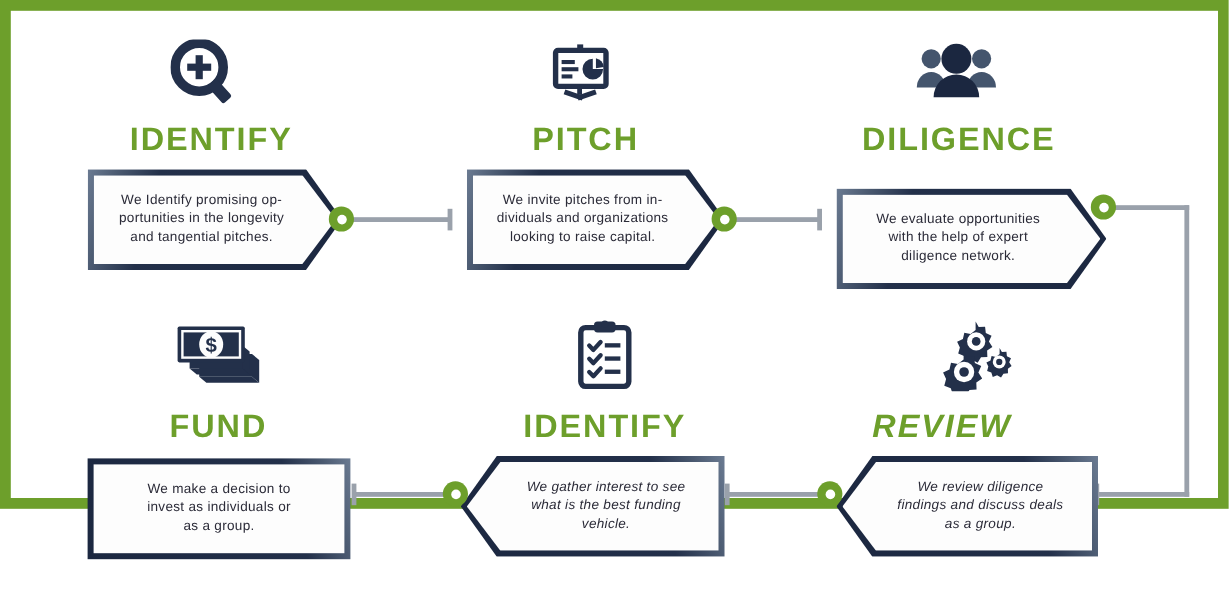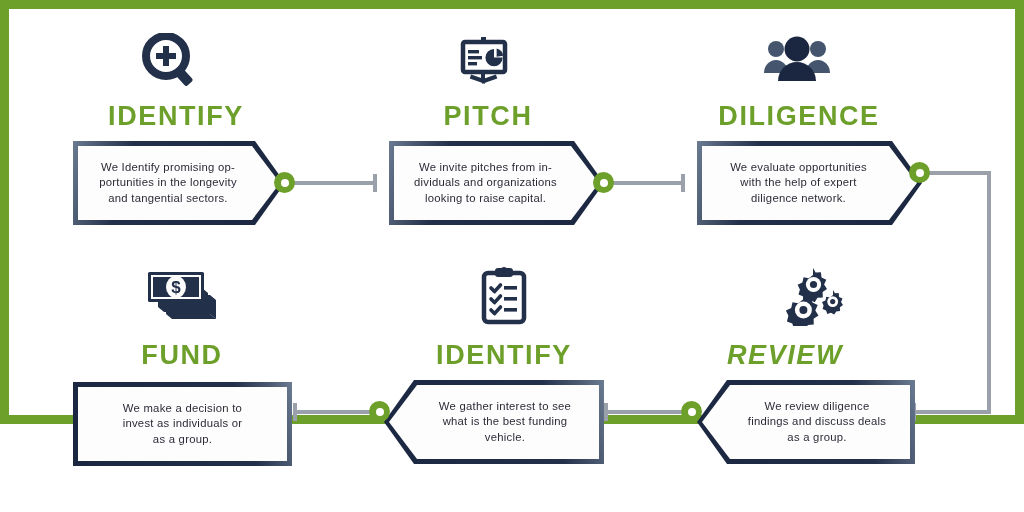--- a/index.html
+++ b/index.html
@@ -78,20 +78,21 @@
   .box.arrow-right .inner {
     top: 5px; left: 5px; right: 5px; bottom: 5px;
     clip-path: polygon(0 0, calc(100% - 28px) 0, 100% 50%, calc(100% - 28px) 100%, 0 100%);
   }
   .box.arrow-right .txt { padding-right: 28px; }
 
   
   .box.arrow-left {
     clip-path: polygon(30px 0, 100% 0, 100% 100%, 30px 100%, 0 50%);
     background: linear-gradient(255deg,#6b7b92 0%, #4a5970 11%, #23304a 26%, #1b2740 100%);
+    font-style: italic;
   }
   .box.arrow-left .inner {
     top: 5px; left: 5px; right: 5px; bottom: 5px;
     clip-path: polygon(28px 0, 100% 0, 100% 100%, 28px 100%, 0 50%);
   }
   .box.arrow-left .txt { padding-left: 28px; }
 
   
   .box.rect {
     background: linear-gradient(255deg,#6b7b92 0%, #4a5970 10%, #23304a 24%, #1b2740 100%);
@@ -139,21 +140,21 @@
       <svg width="58" height="56" viewBox="0 0 58 56">
         <circle cx="24" cy="23" r="20" fill="none" stroke="#23304a" stroke-width="8"></circle>
         <rect x="21" y="13" width="6" height="20" fill="#23304a"></rect>
         <rect x="14" y="20" width="20" height="6" fill="#23304a"></rect>
         <rect x="36" y="33" width="10" height="20" rx="2" fill="#23304a" transform="rotate(-42 41 43)"></rect>
       </svg>
     </div>
     <div class="step-title" style="left:17px; top:94px;">IDENTIFY</div>
     <div class="box arrow-right" style="left:64px; top:132px; width:212px;">
       <div class="inner">
-        <div class="txt"><span>We Identify promising op-</span><br><span>portunities in the longevity</span><br><span>and tangential sectors.</span></div>
+        <div class="txt"><span>We Identify promising op-</span><br><span>portunities in the longevity</span><br><span>and tangential pitches.</span></div>
       </div>
     </div>
   </div>
 
   <div>
     <div class="conn-h" style="left:283px; top:172px; width:84px;"></div>
     <div class="conn-dot" style="left:265px; top:163px;"></div>
     <div class="conn-tick" style="left:364px; top:165px;"></div>
   </div>
 
@@ -191,21 +192,21 @@
       <svg width="72" height="56" viewBox="0 0 72 56">
         <circle cx="15" cy="16" r="8" fill="#44556d"></circle>
         <path d="M3 40 a12 13 0 0 1 24 0 Z" fill="#44556d"></path>
         <circle cx="57" cy="16" r="8" fill="#44556d"></circle>
         <path d="M45 40 a12 13 0 0 1 24 0 Z" fill="#44556d"></path>
         <circle cx="36" cy="16" r="12.5" fill="#1b2740"></circle>
         <path d="M17 48 a19 19 0 0 1 38 0 Z" fill="#1b2740"></path>
       </svg>
     </div>
     <div class="step-title" style="left:640px; top:94px;">DILIGENCE</div>
-    <div class="box arrow-right" style="left:688px; top:132px; width:225px;padding-left:45px;">
+    <div class="box arrow-right" style="left:688px; top:148px; width:225px;padding-left:45px;">
       <div class="inner">
         <div class="txt"><span>We evaluate opportunities</span><br><span>with the help of expert</span><br><span>diligence network.</span></div>
       </div>
     </div>
   </div>
 
   <div>
     <div class="conn-h" style="left:918px; top:162px; width:64px;"></div>
     <div class="conn-v" style="left:978px; top:162px; height:243px;"></div>
     <div class="conn-h" style="left:906px; top:401px; width:76px;"></div>

